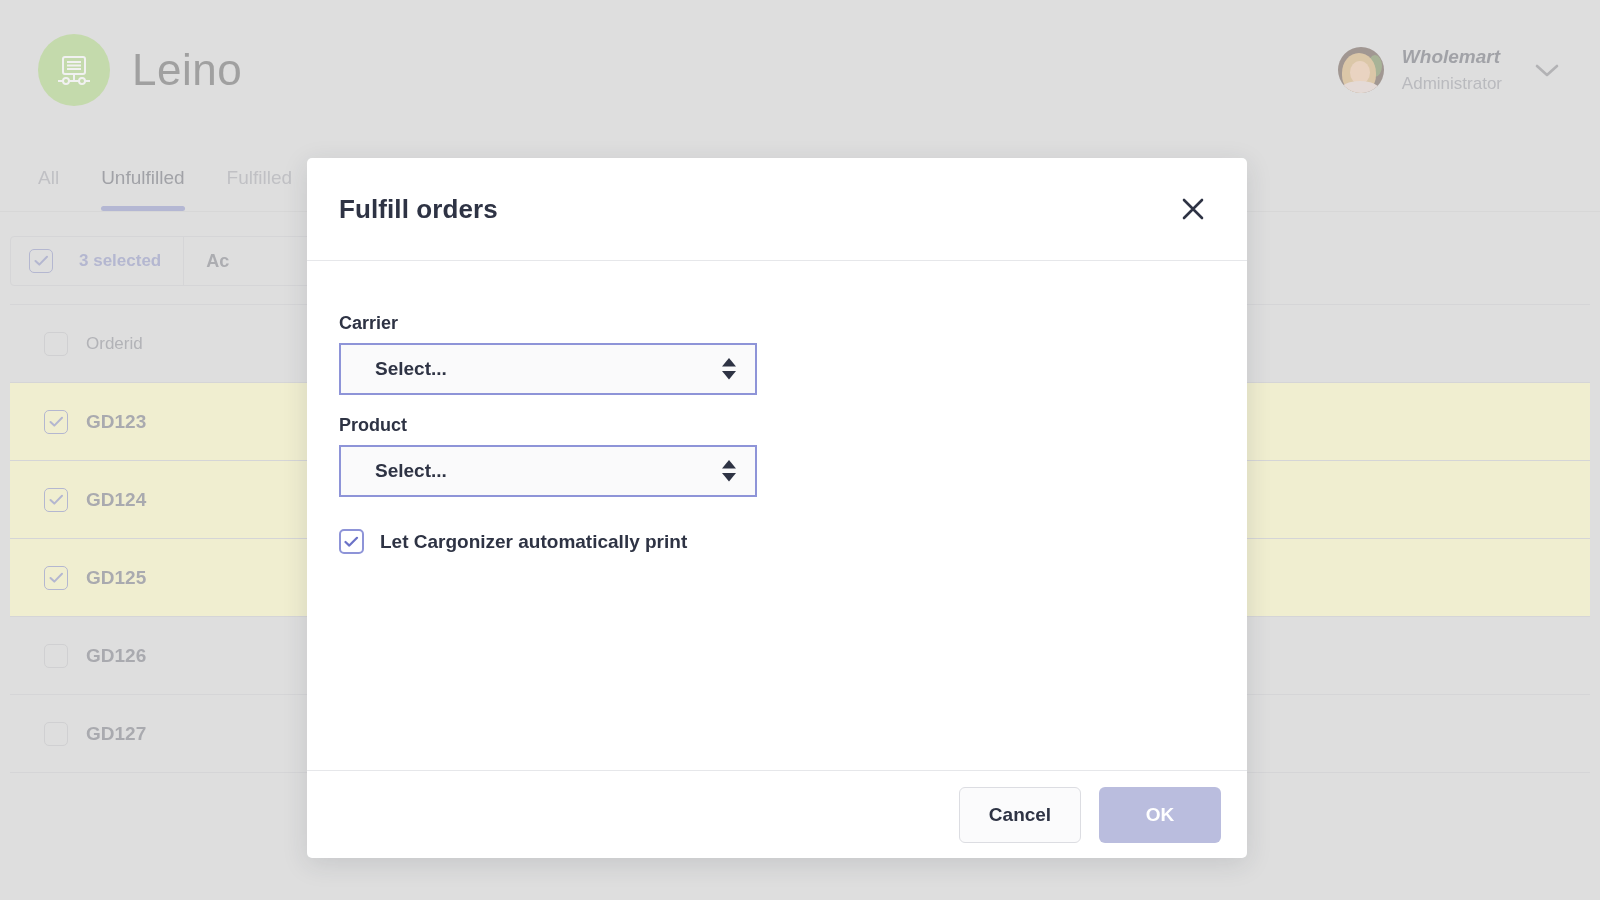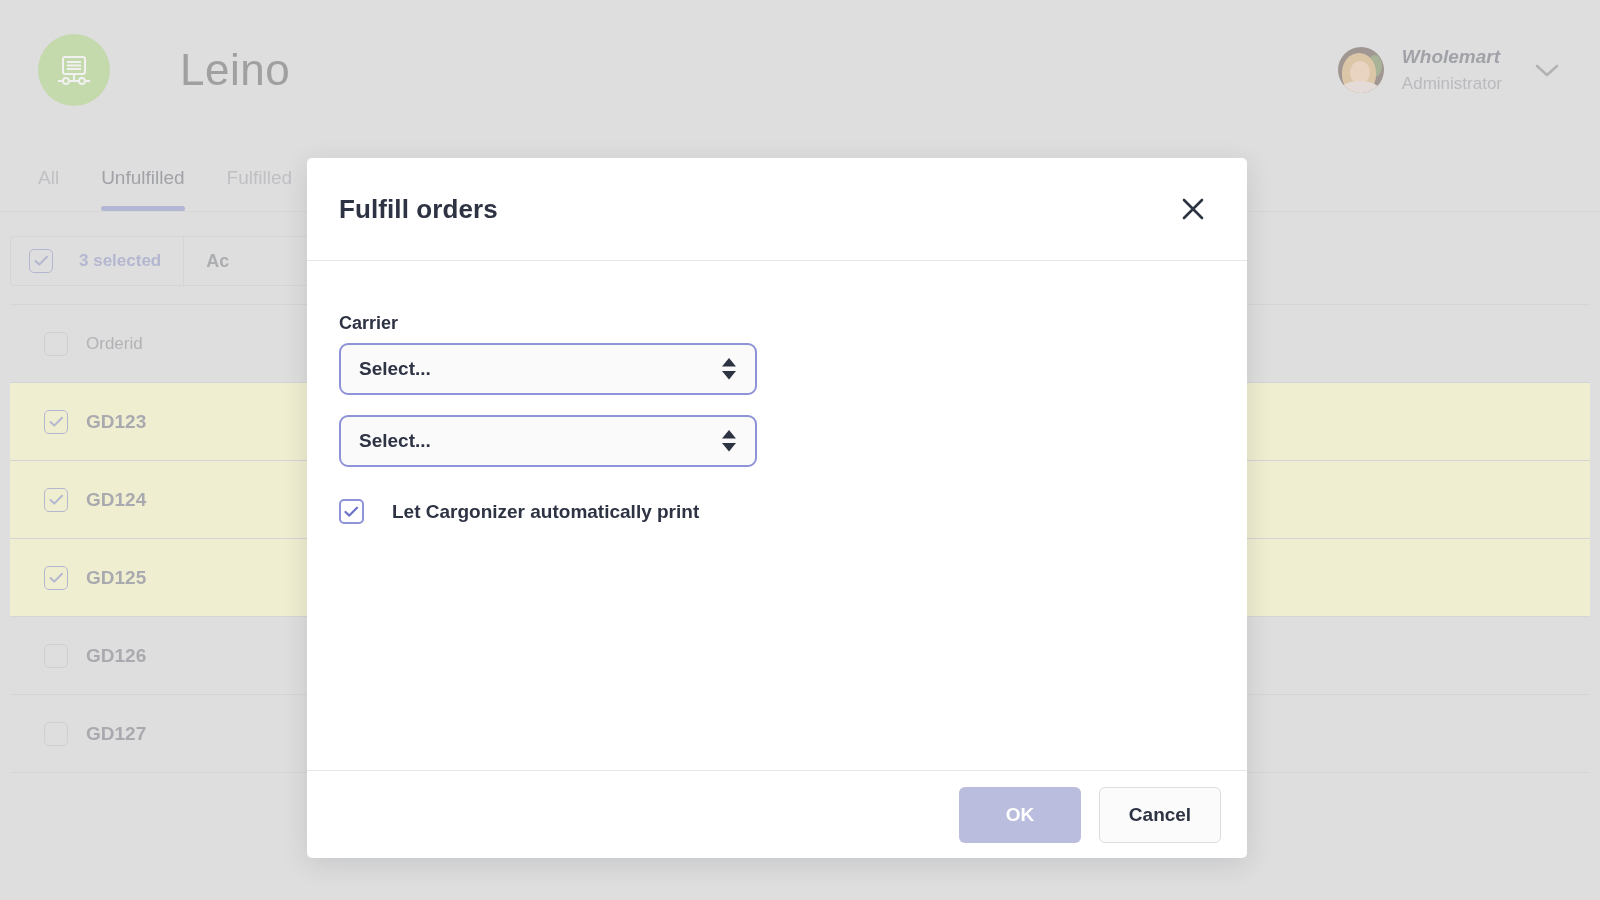--- a/index.html
+++ b/index.html
@@ -50,21 +50,20 @@
     justify-content: center;
     overflow: hidden;
     flex: none;
   }
 
   .brand-name {
     font-size: 44px;
     font-weight: 400;
     color: #6c6c6c;
     letter-spacing: 0.5px;
-    margin-left: 48px;
   }
 
   .user-area {
     display: flex;
     align-items: center;
     gap: 28px;
   }
 
   .user-block {
     display: flex;
@@ -316,46 +315,46 @@
     font-weight: 700;
     color: #2e3344;
     margin-bottom: 9px;
   }
 
   .select-box {
     position: relative;
     width: 418px;
     height: 52px;
     border: 2px solid #8e94d8;
-    border-radius: 9px;
+    border-radius: 0;
     background: #fafafb;
     display: flex;
     align-items: center;
-    padding: 0 18px;
+    padding: 0 34px;
   }
   .select-value {
     font-size: 19px;
     font-weight: 700;
     color: #2e3344;
   }
   .select-arrows {
     position: absolute;
     right: 18px;
     top: 50%;
     transform: translateY(-50%);
     display: flex;
     flex-direction: column;
     gap: 4px;
     align-items: center;
   }
 
   .check-row {
     display: flex;
     align-items: center;
-    gap: 28px;
+    gap: 16px;
     margin-top: 32px;
   }
   .check-row .cbx {
     width: 25px; height: 25px;
     border: 2px solid #8e94d8;
     border-radius: 5px;
   }
   .check-row-label {
     font-size: 19px;
     font-weight: 700;
@@ -556,20 +555,21 @@
                 <path d="M8 0 L15 8.5 L1 8.5 Z" fill="#2e3344"></path>
               </svg>
             <svg width="16" height="9" viewBox="0 0 16 9" fill="none">
                 <path d="M8 8.5 L1 0 L15 0 Z" fill="#2e3344"></path>
               </svg>
           </span>
         </div>
       </div>
 
       <div class="field">
+        <div class="field-label">Product</div>
         <div class="select-box">
           <span class="select-value">Select...</span>
           <span class="select-arrows">
             <svg width="16" height="9" viewBox="0 0 16 9" fill="none">
                 <path d="M8 0 L15 8.5 L1 8.5 Z" fill="#2e3344"></path>
               </svg>
             <svg width="16" height="9" viewBox="0 0 16 9" fill="none">
                 <path d="M8 8.5 L1 0 L15 0 Z" fill="#2e3344"></path>
               </svg>
           </span>
@@ -581,18 +581,18 @@
           <svg width="15" height="12" viewBox="0 0 15 12" fill="none">
             <path d="M1.5 6 L5.3 9.6 L13 1.8" stroke="#6b72c7" stroke-width="2.2" stroke-linecap="round" stroke-linejoin="round"></path>
           </svg>
         </div>
         <div class="check-row-label">Let Cargonizer automatically print</div>
       </div>
 
     </div>
 
     <div class="modal-footer">
+      <button class="btn btn-cancel">Cancel</button>
       <button class="btn btn-ok">OK</button>
-      <button class="btn btn-cancel">Cancel</button>
     </div>
 
   </div>
 </div>
 
 </body></html>

